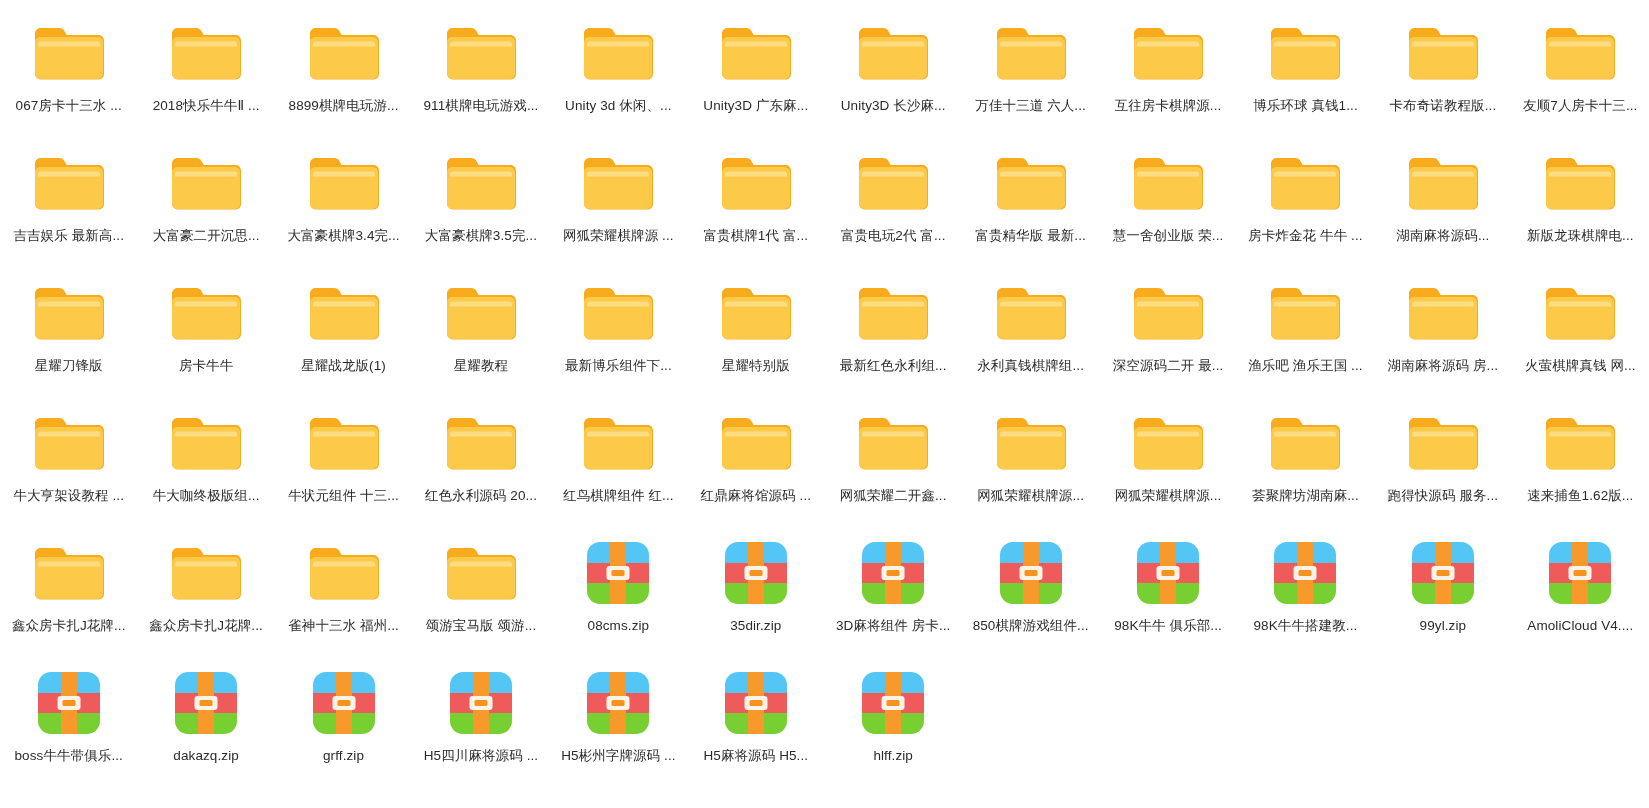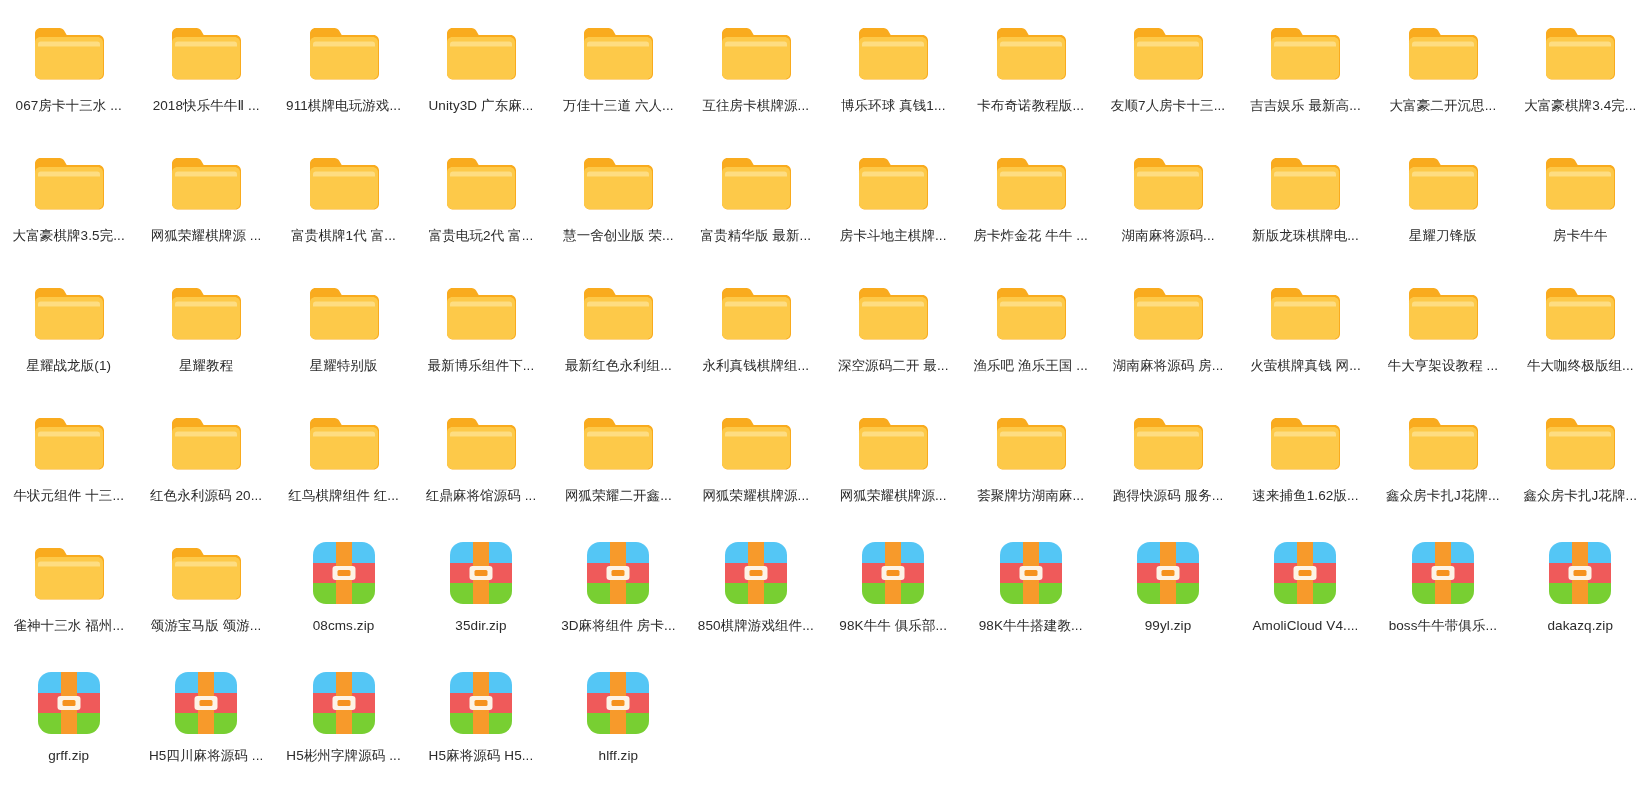--- a/index.html
+++ b/index.html
@@ -74,40 +74,70 @@
       <div class="file-label">2018快乐牛牛Ⅱ ...</div>
     </div>
     <div class="file-item">
       <div class="icon-wrap">
   <svg width="74" height="60" viewBox="0 0 74 60">
     <path d="M3 10.5c0-3 2.4-5.5 5.4-5.5h19.1c1.9 0 3.6 1 4.6 2.6l2.6 4.4h31.9c3 0 5.4 2.5 5.4 5.5v33.5c0 3-2.4 5.5-5.4 5.5H8.4C5.4 56 3 53.5 3 50.5z" fill="#f9ab1e"></path>
     <path d="M3 19.5c0-3 2.4-5.4 5.4-5.4h57.2c3 0 5.4 2.4 5.4 5.4v31c0 3-2.4 5.5-5.4 5.5H8.4C5.4 56 3 53.5 3 50.5z" fill="#fdc949"></path>
     <path d="M8.6 18.6h56.8c1.4 0 2.6 1.1 2.6 2.6v2.4H6v-2.4c0-1.5 1.2-2.6 2.6-2.6z" fill="#fee08c" opacity="0.85"></path>
   </svg>
 </div>
+      <div class="file-label">8899棋牌电玩游...</div>
+    </div>
+    <div class="file-item">
+      <div class="icon-wrap">
+  <svg width="74" height="60" viewBox="0 0 74 60">
+    <path d="M3 10.5c0-3 2.4-5.5 5.4-5.5h19.1c1.9 0 3.6 1 4.6 2.6l2.6 4.4h31.9c3 0 5.4 2.5 5.4 5.5v33.5c0 3-2.4 5.5-5.4 5.5H8.4C5.4 56 3 53.5 3 50.5z" fill="#f9ab1e"></path>
+    <path d="M3 19.5c0-3 2.4-5.4 5.4-5.4h57.2c3 0 5.4 2.4 5.4 5.4v31c0 3-2.4 5.5-5.4 5.5H8.4C5.4 56 3 53.5 3 50.5z" fill="#fdc949"></path>
+    <path d="M8.6 18.6h56.8c1.4 0 2.6 1.1 2.6 2.6v2.4H6v-2.4c0-1.5 1.2-2.6 2.6-2.6z" fill="#fee08c" opacity="0.85"></path>
+  </svg>
+</div>
       <div class="file-label">911棋牌电玩游戏...</div>
     </div>
     <div class="file-item">
       <div class="icon-wrap">
   <svg width="74" height="60" viewBox="0 0 74 60">
     <path d="M3 10.5c0-3 2.4-5.5 5.4-5.5h19.1c1.9 0 3.6 1 4.6 2.6l2.6 4.4h31.9c3 0 5.4 2.5 5.4 5.5v33.5c0 3-2.4 5.5-5.4 5.5H8.4C5.4 56 3 53.5 3 50.5z" fill="#f9ab1e"></path>
     <path d="M3 19.5c0-3 2.4-5.4 5.4-5.4h57.2c3 0 5.4 2.4 5.4 5.4v31c0 3-2.4 5.5-5.4 5.5H8.4C5.4 56 3 53.5 3 50.5z" fill="#fdc949"></path>
     <path d="M8.6 18.6h56.8c1.4 0 2.6 1.1 2.6 2.6v2.4H6v-2.4c0-1.5 1.2-2.6 2.6-2.6z" fill="#fee08c" opacity="0.85"></path>
   </svg>
 </div>
+      <div class="file-label">Unity 3d 休闲、...</div>
+    </div>
+    <div class="file-item">
+      <div class="icon-wrap">
+  <svg width="74" height="60" viewBox="0 0 74 60">
+    <path d="M3 10.5c0-3 2.4-5.5 5.4-5.5h19.1c1.9 0 3.6 1 4.6 2.6l2.6 4.4h31.9c3 0 5.4 2.5 5.4 5.5v33.5c0 3-2.4 5.5-5.4 5.5H8.4C5.4 56 3 53.5 3 50.5z" fill="#f9ab1e"></path>
+    <path d="M3 19.5c0-3 2.4-5.4 5.4-5.4h57.2c3 0 5.4 2.4 5.4 5.4v31c0 3-2.4 5.5-5.4 5.5H8.4C5.4 56 3 53.5 3 50.5z" fill="#fdc949"></path>
+    <path d="M8.6 18.6h56.8c1.4 0 2.6 1.1 2.6 2.6v2.4H6v-2.4c0-1.5 1.2-2.6 2.6-2.6z" fill="#fee08c" opacity="0.85"></path>
+  </svg>
+</div>
       <div class="file-label">Unity3D 广东麻...</div>
     </div>
     <div class="file-item">
       <div class="icon-wrap">
   <svg width="74" height="60" viewBox="0 0 74 60">
     <path d="M3 10.5c0-3 2.4-5.5 5.4-5.5h19.1c1.9 0 3.6 1 4.6 2.6l2.6 4.4h31.9c3 0 5.4 2.5 5.4 5.5v33.5c0 3-2.4 5.5-5.4 5.5H8.4C5.4 56 3 53.5 3 50.5z" fill="#f9ab1e"></path>
     <path d="M3 19.5c0-3 2.4-5.4 5.4-5.4h57.2c3 0 5.4 2.4 5.4 5.4v31c0 3-2.4 5.5-5.4 5.5H8.4C5.4 56 3 53.5 3 50.5z" fill="#fdc949"></path>
     <path d="M8.6 18.6h56.8c1.4 0 2.6 1.1 2.6 2.6v2.4H6v-2.4c0-1.5 1.2-2.6 2.6-2.6z" fill="#fee08c" opacity="0.85"></path>
   </svg>
 </div>
+      <div class="file-label">Unity3D 长沙麻...</div>
+    </div>
+    <div class="file-item">
+      <div class="icon-wrap">
+  <svg width="74" height="60" viewBox="0 0 74 60">
+    <path d="M3 10.5c0-3 2.4-5.5 5.4-5.5h19.1c1.9 0 3.6 1 4.6 2.6l2.6 4.4h31.9c3 0 5.4 2.5 5.4 5.5v33.5c0 3-2.4 5.5-5.4 5.5H8.4C5.4 56 3 53.5 3 50.5z" fill="#f9ab1e"></path>
+    <path d="M3 19.5c0-3 2.4-5.4 5.4-5.4h57.2c3 0 5.4 2.4 5.4 5.4v31c0 3-2.4 5.5-5.4 5.5H8.4C5.4 56 3 53.5 3 50.5z" fill="#fdc949"></path>
+    <path d="M8.6 18.6h56.8c1.4 0 2.6 1.1 2.6 2.6v2.4H6v-2.4c0-1.5 1.2-2.6 2.6-2.6z" fill="#fee08c" opacity="0.85"></path>
+  </svg>
+</div>
       <div class="file-label">万佳十三道 六人...</div>
     </div>
     <div class="file-item">
       <div class="icon-wrap">
   <svg width="74" height="60" viewBox="0 0 74 60">
     <path d="M3 10.5c0-3 2.4-5.5 5.4-5.5h19.1c1.9 0 3.6 1 4.6 2.6l2.6 4.4h31.9c3 0 5.4 2.5 5.4 5.5v33.5c0 3-2.4 5.5-5.4 5.5H8.4C5.4 56 3 53.5 3 50.5z" fill="#f9ab1e"></path>
     <path d="M3 19.5c0-3 2.4-5.4 5.4-5.4h57.2c3 0 5.4 2.4 5.4 5.4v31c0 3-2.4 5.5-5.4 5.5H8.4C5.4 56 3 53.5 3 50.5z" fill="#fdc949"></path>
     <path d="M8.6 18.6h56.8c1.4 0 2.6 1.1 2.6 2.6v2.4H6v-2.4c0-1.5 1.2-2.6 2.6-2.6z" fill="#fee08c" opacity="0.85"></path>
   </svg>
 </div>
@@ -214,50 +244,40 @@
       <div class="file-label">富贵电玩2代 富...</div>
     </div>
     <div class="file-item">
       <div class="icon-wrap">
   <svg width="74" height="60" viewBox="0 0 74 60">
     <path d="M3 10.5c0-3 2.4-5.5 5.4-5.5h19.1c1.9 0 3.6 1 4.6 2.6l2.6 4.4h31.9c3 0 5.4 2.5 5.4 5.5v33.5c0 3-2.4 5.5-5.4 5.5H8.4C5.4 56 3 53.5 3 50.5z" fill="#f9ab1e"></path>
     <path d="M3 19.5c0-3 2.4-5.4 5.4-5.4h57.2c3 0 5.4 2.4 5.4 5.4v31c0 3-2.4 5.5-5.4 5.5H8.4C5.4 56 3 53.5 3 50.5z" fill="#fdc949"></path>
     <path d="M8.6 18.6h56.8c1.4 0 2.6 1.1 2.6 2.6v2.4H6v-2.4c0-1.5 1.2-2.6 2.6-2.6z" fill="#fee08c" opacity="0.85"></path>
   </svg>
 </div>
+      <div class="file-label">富贵精华版 最新...</div>
+    </div>
+    <div class="file-item">
+      <div class="icon-wrap">
+  <svg width="74" height="60" viewBox="0 0 74 60">
+    <path d="M3 10.5c0-3 2.4-5.5 5.4-5.5h19.1c1.9 0 3.6 1 4.6 2.6l2.6 4.4h31.9c3 0 5.4 2.5 5.4 5.5v33.5c0 3-2.4 5.5-5.4 5.5H8.4C5.4 56 3 53.5 3 50.5z" fill="#f9ab1e"></path>
+    <path d="M3 19.5c0-3 2.4-5.4 5.4-5.4h57.2c3 0 5.4 2.4 5.4 5.4v31c0 3-2.4 5.5-5.4 5.5H8.4C5.4 56 3 53.5 3 50.5z" fill="#fdc949"></path>
+    <path d="M8.6 18.6h56.8c1.4 0 2.6 1.1 2.6 2.6v2.4H6v-2.4c0-1.5 1.2-2.6 2.6-2.6z" fill="#fee08c" opacity="0.85"></path>
+  </svg>
+</div>
       <div class="file-label">慧一舍创业版 荣...</div>
     </div>
     <div class="file-item">
       <div class="icon-wrap">
   <svg width="74" height="60" viewBox="0 0 74 60">
     <path d="M3 10.5c0-3 2.4-5.5 5.4-5.5h19.1c1.9 0 3.6 1 4.6 2.6l2.6 4.4h31.9c3 0 5.4 2.5 5.4 5.5v33.5c0 3-2.4 5.5-5.4 5.5H8.4C5.4 56 3 53.5 3 50.5z" fill="#f9ab1e"></path>
     <path d="M3 19.5c0-3 2.4-5.4 5.4-5.4h57.2c3 0 5.4 2.4 5.4 5.4v31c0 3-2.4 5.5-5.4 5.5H8.4C5.4 56 3 53.5 3 50.5z" fill="#fdc949"></path>
     <path d="M8.6 18.6h56.8c1.4 0 2.6 1.1 2.6 2.6v2.4H6v-2.4c0-1.5 1.2-2.6 2.6-2.6z" fill="#fee08c" opacity="0.85"></path>
   </svg>
 </div>
-      <div class="file-label">富贵精华版 最新...</div>
-    </div>
-    <div class="file-item">
-      <div class="icon-wrap">
-  <svg width="74" height="60" viewBox="0 0 74 60">
-    <path d="M3 10.5c0-3 2.4-5.5 5.4-5.5h19.1c1.9 0 3.6 1 4.6 2.6l2.6 4.4h31.9c3 0 5.4 2.5 5.4 5.5v33.5c0 3-2.4 5.5-5.4 5.5H8.4C5.4 56 3 53.5 3 50.5z" fill="#f9ab1e"></path>
-    <path d="M3 19.5c0-3 2.4-5.4 5.4-5.4h57.2c3 0 5.4 2.4 5.4 5.4v31c0 3-2.4 5.5-5.4 5.5H8.4C5.4 56 3 53.5 3 50.5z" fill="#fdc949"></path>
-    <path d="M8.6 18.6h56.8c1.4 0 2.6 1.1 2.6 2.6v2.4H6v-2.4c0-1.5 1.2-2.6 2.6-2.6z" fill="#fee08c" opacity="0.85"></path>
-  </svg>
-</div>
-      <div class="file-label">房卡斗地主棋牌...</div>
-    </div>
-    <div class="file-item">
-      <div class="icon-wrap">
-  <svg width="74" height="60" viewBox="0 0 74 60">
-    <path d="M3 10.5c0-3 2.4-5.5 5.4-5.5h19.1c1.9 0 3.6 1 4.6 2.6l2.6 4.4h31.9c3 0 5.4 2.5 5.4 5.5v33.5c0 3-2.4 5.5-5.4 5.5H8.4C5.4 56 3 53.5 3 50.5z" fill="#f9ab1e"></path>
-    <path d="M3 19.5c0-3 2.4-5.4 5.4-5.4h57.2c3 0 5.4 2.4 5.4 5.4v31c0 3-2.4 5.5-5.4 5.5H8.4C5.4 56 3 53.5 3 50.5z" fill="#fdc949"></path>
-    <path d="M8.6 18.6h56.8c1.4 0 2.6 1.1 2.6 2.6v2.4H6v-2.4c0-1.5 1.2-2.6 2.6-2.6z" fill="#fee08c" opacity="0.85"></path>
-  </svg>
-</div>
       <div class="file-label">房卡炸金花 牛牛 ...</div>
     </div>
     <div class="file-item">
       <div class="icon-wrap">
   <svg width="74" height="60" viewBox="0 0 74 60">
     <path d="M3 10.5c0-3 2.4-5.5 5.4-5.5h19.1c1.9 0 3.6 1 4.6 2.6l2.6 4.4h31.9c3 0 5.4 2.5 5.4 5.5v33.5c0 3-2.4 5.5-5.4 5.5H8.4C5.4 56 3 53.5 3 50.5z" fill="#f9ab1e"></path>
     <path d="M3 19.5c0-3 2.4-5.4 5.4-5.4h57.2c3 0 5.4 2.4 5.4 5.4v31c0 3-2.4 5.5-5.4 5.5H8.4C5.4 56 3 53.5 3 50.5z" fill="#fdc949"></path>
     <path d="M8.6 18.6h56.8c1.4 0 2.6 1.1 2.6 2.6v2.4H6v-2.4c0-1.5 1.2-2.6 2.6-2.6z" fill="#fee08c" opacity="0.85"></path>
   </svg>
 </div>
@@ -314,31 +334,31 @@
       <div class="file-label">星耀教程</div>
     </div>
     <div class="file-item">
       <div class="icon-wrap">
   <svg width="74" height="60" viewBox="0 0 74 60">
     <path d="M3 10.5c0-3 2.4-5.5 5.4-5.5h19.1c1.9 0 3.6 1 4.6 2.6l2.6 4.4h31.9c3 0 5.4 2.5 5.4 5.5v33.5c0 3-2.4 5.5-5.4 5.5H8.4C5.4 56 3 53.5 3 50.5z" fill="#f9ab1e"></path>
     <path d="M3 19.5c0-3 2.4-5.4 5.4-5.4h57.2c3 0 5.4 2.4 5.4 5.4v31c0 3-2.4 5.5-5.4 5.5H8.4C5.4 56 3 53.5 3 50.5z" fill="#fdc949"></path>
     <path d="M8.6 18.6h56.8c1.4 0 2.6 1.1 2.6 2.6v2.4H6v-2.4c0-1.5 1.2-2.6 2.6-2.6z" fill="#fee08c" opacity="0.85"></path>
   </svg>
 </div>
+      <div class="file-label">最新博乐组件下...</div>
+    </div>
+    <div class="file-item">
+      <div class="icon-wrap">
+  <svg width="74" height="60" viewBox="0 0 74 60">
+    <path d="M3 10.5c0-3 2.4-5.5 5.4-5.5h19.1c1.9 0 3.6 1 4.6 2.6l2.6 4.4h31.9c3 0 5.4 2.5 5.4 5.5v33.5c0 3-2.4 5.5-5.4 5.5H8.4C5.4 56 3 53.5 3 50.5z" fill="#f9ab1e"></path>
+    <path d="M3 19.5c0-3 2.4-5.4 5.4-5.4h57.2c3 0 5.4 2.4 5.4 5.4v31c0 3-2.4 5.5-5.4 5.5H8.4C5.4 56 3 53.5 3 50.5z" fill="#fdc949"></path>
+    <path d="M8.6 18.6h56.8c1.4 0 2.6 1.1 2.6 2.6v2.4H6v-2.4c0-1.5 1.2-2.6 2.6-2.6z" fill="#fee08c" opacity="0.85"></path>
+  </svg>
+</div>
       <div class="file-label">星耀特别版</div>
-    </div>
-    <div class="file-item">
-      <div class="icon-wrap">
-  <svg width="74" height="60" viewBox="0 0 74 60">
-    <path d="M3 10.5c0-3 2.4-5.5 5.4-5.5h19.1c1.9 0 3.6 1 4.6 2.6l2.6 4.4h31.9c3 0 5.4 2.5 5.4 5.5v33.5c0 3-2.4 5.5-5.4 5.5H8.4C5.4 56 3 53.5 3 50.5z" fill="#f9ab1e"></path>
-    <path d="M3 19.5c0-3 2.4-5.4 5.4-5.4h57.2c3 0 5.4 2.4 5.4 5.4v31c0 3-2.4 5.5-5.4 5.5H8.4C5.4 56 3 53.5 3 50.5z" fill="#fdc949"></path>
-    <path d="M8.6 18.6h56.8c1.4 0 2.6 1.1 2.6 2.6v2.4H6v-2.4c0-1.5 1.2-2.6 2.6-2.6z" fill="#fee08c" opacity="0.85"></path>
-  </svg>
-</div>
-      <div class="file-label">最新博乐组件下...</div>
     </div>
     <div class="file-item">
       <div class="icon-wrap">
   <svg width="74" height="60" viewBox="0 0 74 60">
     <path d="M3 10.5c0-3 2.4-5.5 5.4-5.5h19.1c1.9 0 3.6 1 4.6 2.6l2.6 4.4h31.9c3 0 5.4 2.5 5.4 5.5v33.5c0 3-2.4 5.5-5.4 5.5H8.4C5.4 56 3 53.5 3 50.5z" fill="#f9ab1e"></path>
     <path d="M3 19.5c0-3 2.4-5.4 5.4-5.4h57.2c3 0 5.4 2.4 5.4 5.4v31c0 3-2.4 5.5-5.4 5.5H8.4C5.4 56 3 53.5 3 50.5z" fill="#fdc949"></path>
     <path d="M8.6 18.6h56.8c1.4 0 2.6 1.1 2.6 2.6v2.4H6v-2.4c0-1.5 1.2-2.6 2.6-2.6z" fill="#fee08c" opacity="0.85"></path>
   </svg>
 </div>
       <div class="file-label">最新红色永利组...</div>

